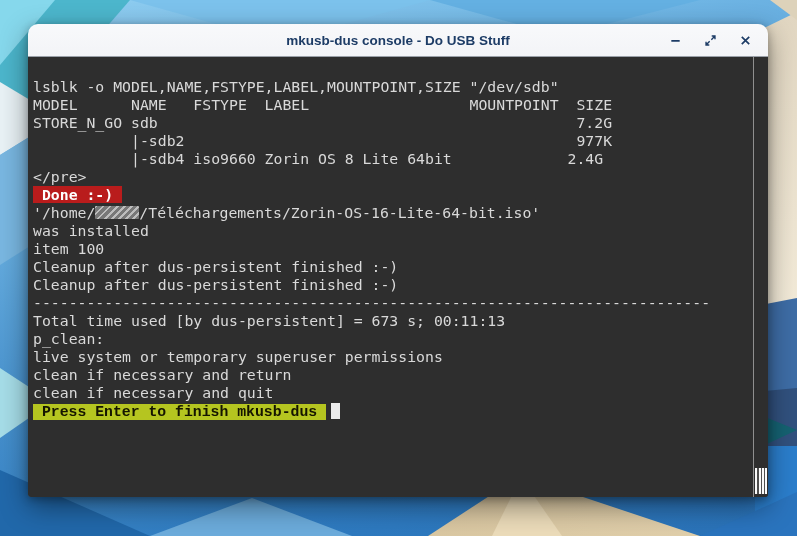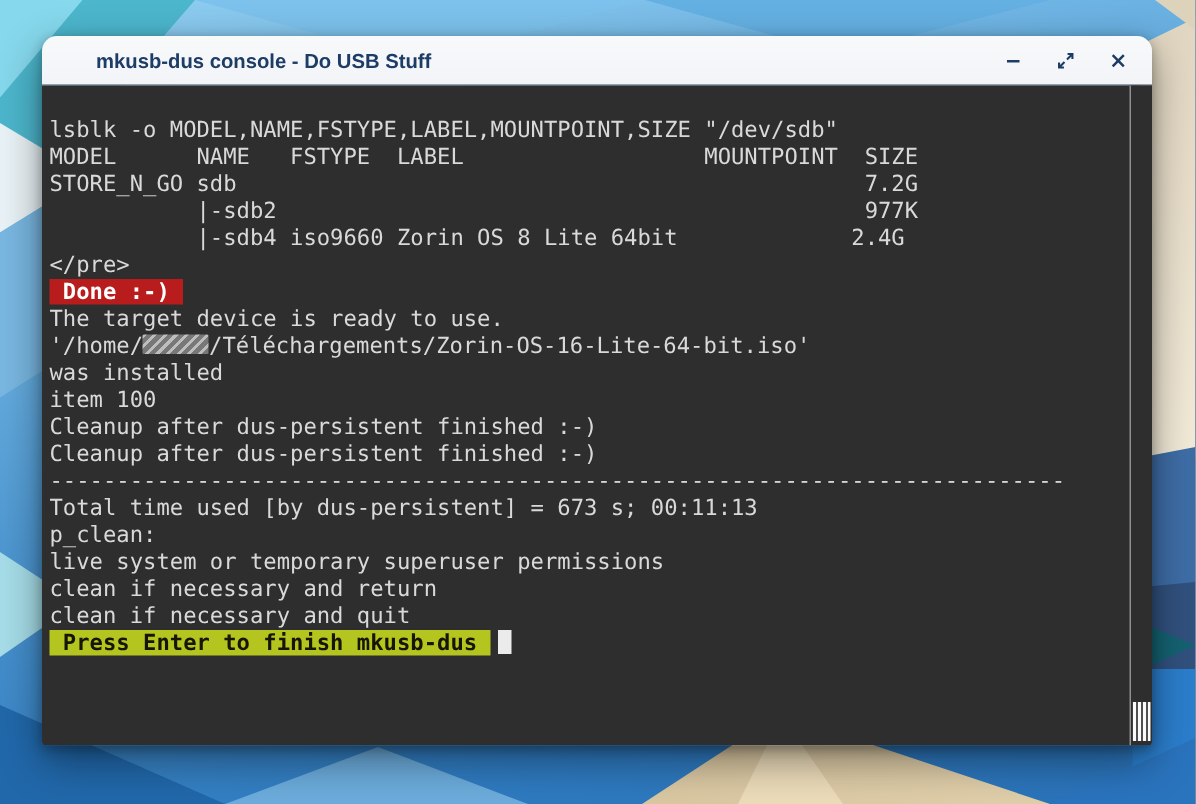--- a/index.html
+++ b/index.html
@@ -27,33 +27,33 @@
   .w-rteal     {background:#156272;clip-path:polygon(758px 414px,797px 430px,758px 448px);}
   .w-rblue     {background:#2b7ecc;clip-path:polygon(755px 446px,797px 446px,797px 536px,755px 536px);}
   .w-brcorner  {background:#2a74be;clip-path:polygon(700px 536px,797px 492px,797px 536px);}
 
   
   .window{position:absolute;left:28px;top:24px;width:740px;height:473px;
     border-radius:10px 10px 3px 3px;overflow:hidden;
     box-shadow:0 10px 28px rgba(0,0,0,.42),0 2px 8px rgba(0,0,0,.30);}
   .titlebar{position:relative;height:33px;background:linear-gradient(#f8f9fb,#f3f4f7);
     border-bottom:1px solid #9aa0a8;box-sizing:border-box;}
-  .title{position:absolute;left:0;right:0;top:0;height:33px;line-height:33px;text-align:left;
-    font-size:13.5px;font-weight:bold;color:#1d3c66;padding-left:36px;}
+  .title{position:absolute;left:0;right:0;top:0;height:33px;line-height:33px;text-align:center;
+    font-size:13.5px;font-weight:bold;color:#1d3c66;}
   .controls{position:absolute;right:12px;top:0;height:33px;display:flex;align-items:center;gap:13px;}
   .wbtn{width:22px;height:22px;display:flex;align-items:center;justify-content:center;cursor:default;}
   .wbtn svg{display:block;}
 
   
   .terminal{position:relative;height:440px;background:#2e2e2e;box-sizing:border-box;}
   .term-content{position:absolute;inset:0;right:15px;padding:21px 0 0 5px;overflow:hidden;
     font-family:"DejaVu Sans Mono",monospace;font-size:14.8px;line-height:18px;color:#d9d9d9;}
   .tline{height:18px;white-space:pre;}
   .badge-done{background:#b91c1c;color:#ffffff;font-weight:bold;}
-  .badge-prompt{background:#b5c520;color:#151500;font-weight:bold;}
+  .badge-prompt{background:#b5c520;color:#151500;font-weight:bold;font-family:Liberation Mono, monospace;}
   .cursor{display:inline-block;width:9px;height:16px;background:#ebebeb;margin-left:5px;vertical-align:-3px;}
   .redacted{display:inline-block;width:44px;height:13px;vertical-align:-1px;border-radius:1px;
     background:repeating-linear-gradient(135deg,#bdbdbd 0 2px,#787878 2px 5px);}
 
   .term-scrollbar{position:absolute;top:0;right:0;bottom:0;width:15px;background:#2e2e2e;
     border-left:1px solid #8f8f8f;box-sizing:border-box;}
   .scroll-thumb{position:absolute;left:1px;right:1px;bottom:3px;height:26px;
     background:repeating-linear-gradient(90deg,#fafafa 0 2px,#4f4f4f 2px 3.5px);}
 </style>
 </head>
@@ -109,21 +109,20 @@
 
     <div class="terminal">
       <div class="term-content">
           <div class="tline">lsblk -o MODEL,NAME,FSTYPE,LABEL,MOUNTPOINT,SIZE "/dev/sdb"</div>
           <div class="tline">MODEL      NAME   FSTYPE  LABEL                  MOUNTPOINT  SIZE</div>
           <div class="tline">STORE_N_GO sdb                                               7.2G</div>
           <div class="tline">           |-sdb2                                            977K</div>
           <div class="tline">           |-sdb4 iso9660 Zorin OS 8 Lite 64bit             2.4G</div>
           <div class="tline">&lt;/pre&gt;</div>
           <div class="tline"><span class="badge-done"> Done :-) </span></div>
-          <div class="tline">The target device is ready to use.</div>
           <div class="tline">'/home/<span class="redacted"></span>/Téléchargements/Zorin-OS-16-Lite-64-bit.iso'</div>
           <div class="tline">was installed</div>
           <div class="tline">item 100</div>
           <div class="tline">Cleanup after dus-persistent finished :-)</div>
           <div class="tline">Cleanup after dus-persistent finished :-)</div>
           <div class="tline">----------------------------------------------------------------------------</div>
           <div class="tline">Total time used [by dus-persistent] = 673 s; 00:11:13</div>
           <div class="tline">p_clean:</div>
           <div class="tline">live system or temporary superuser permissions</div>
           <div class="tline">clean if necessary and return</div>

